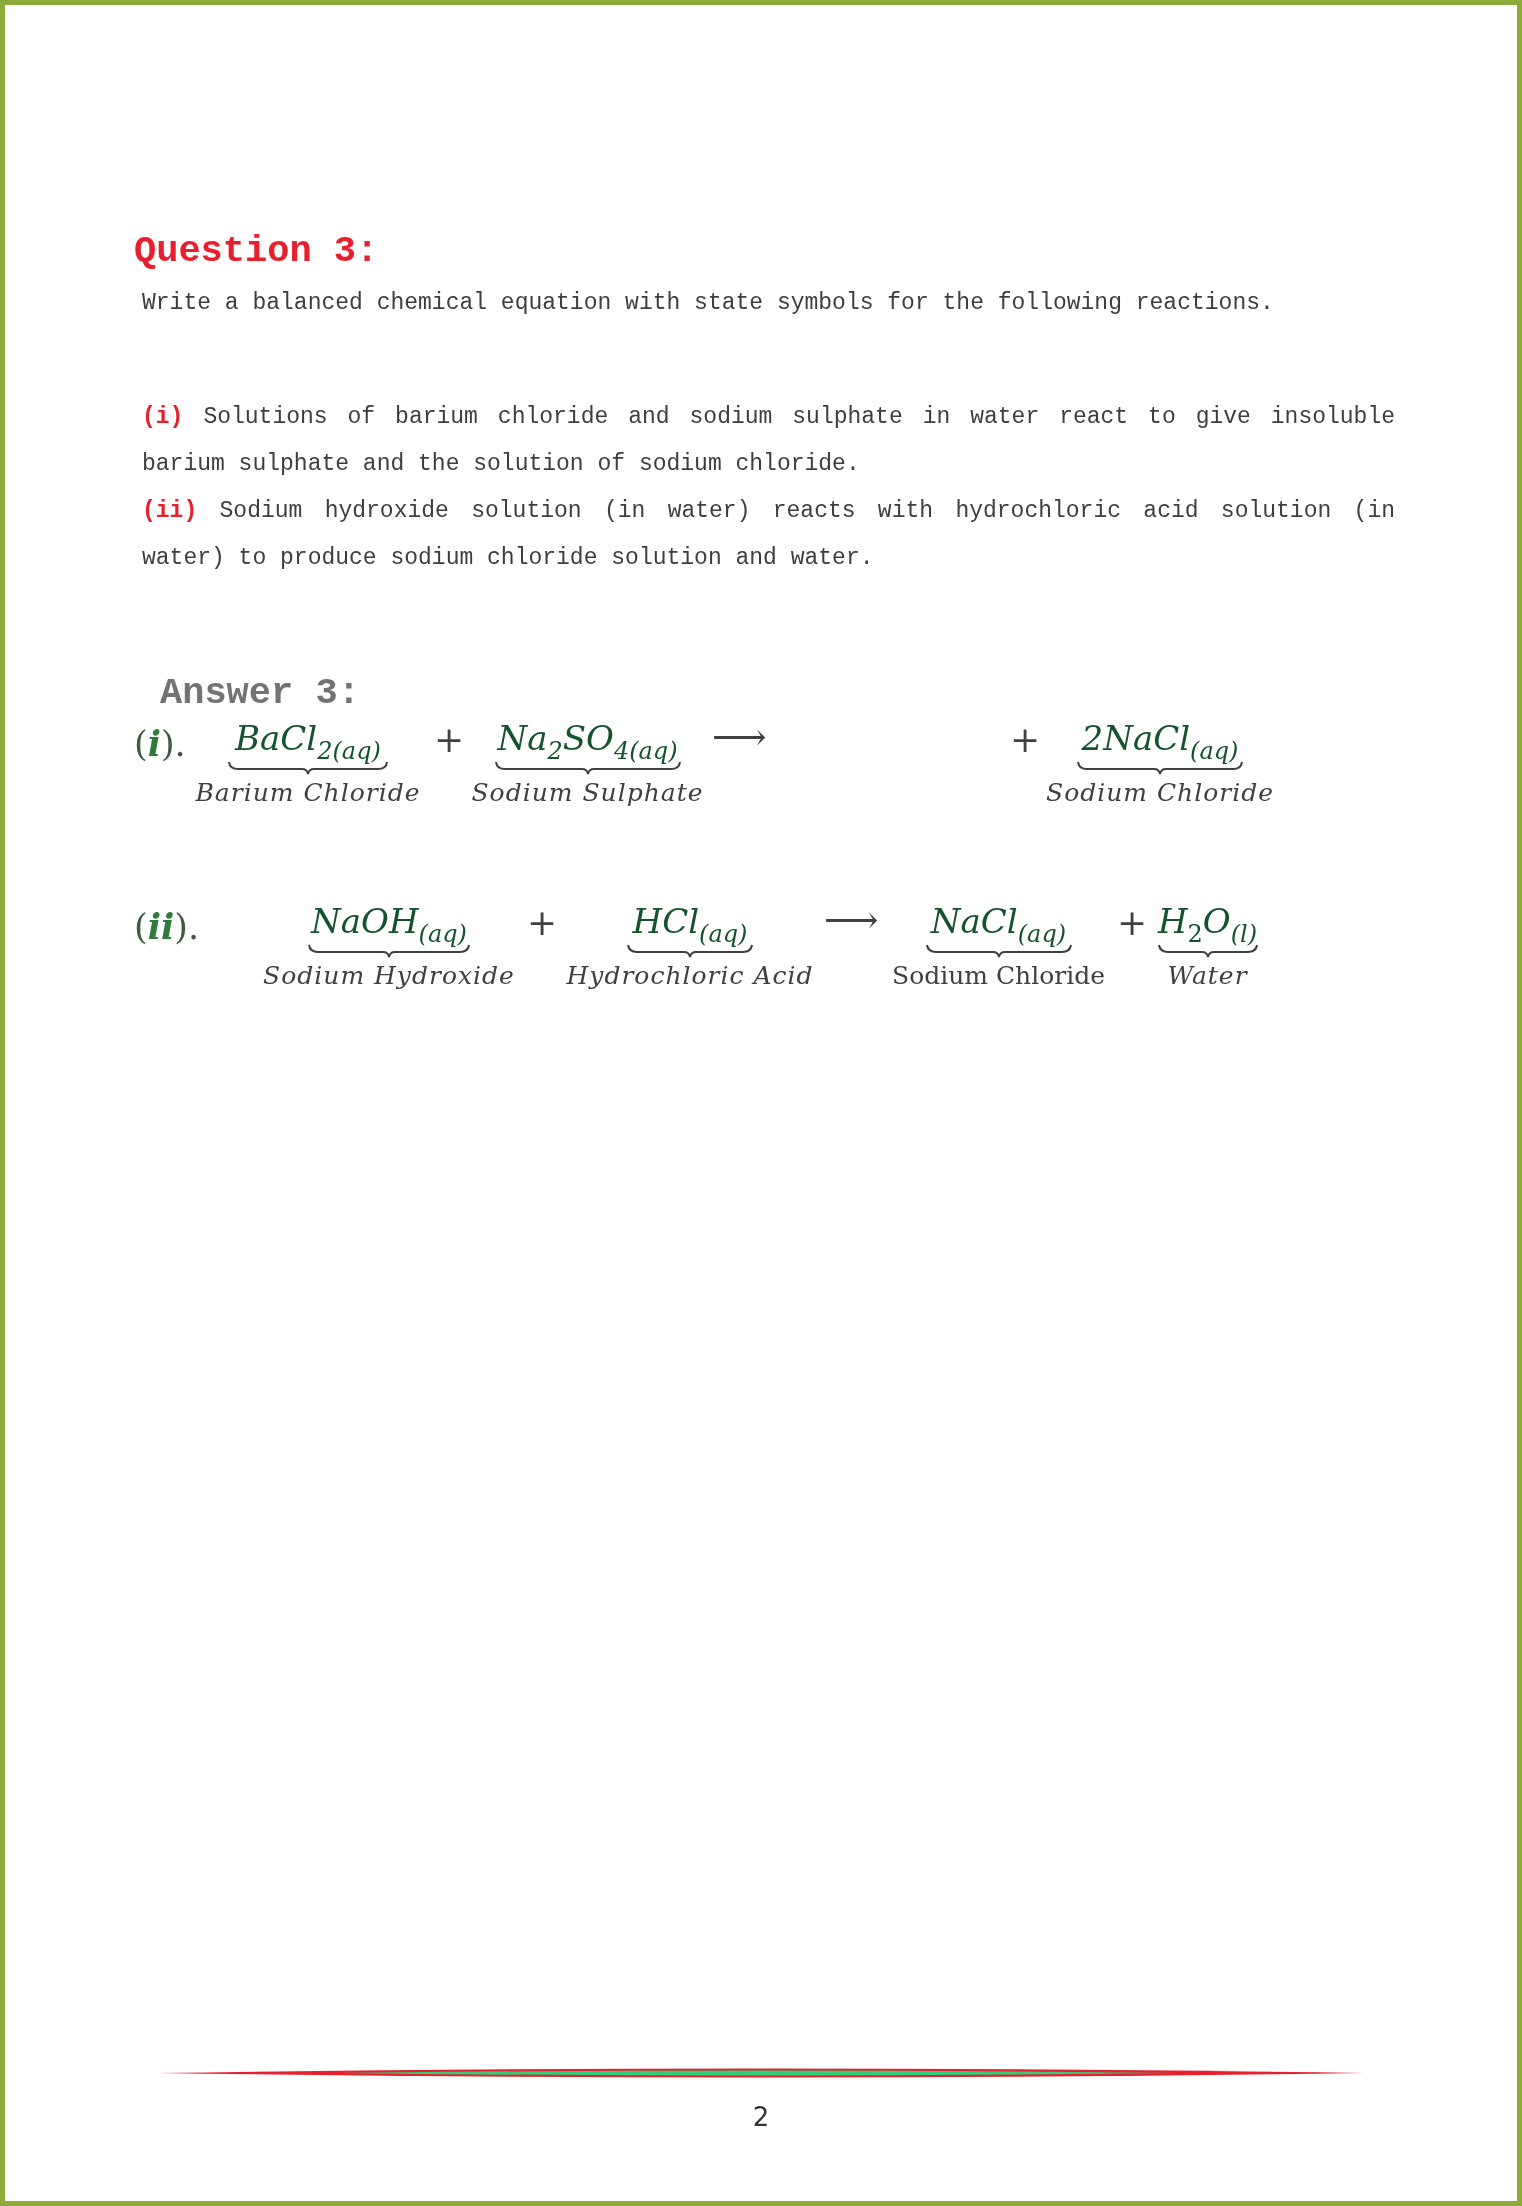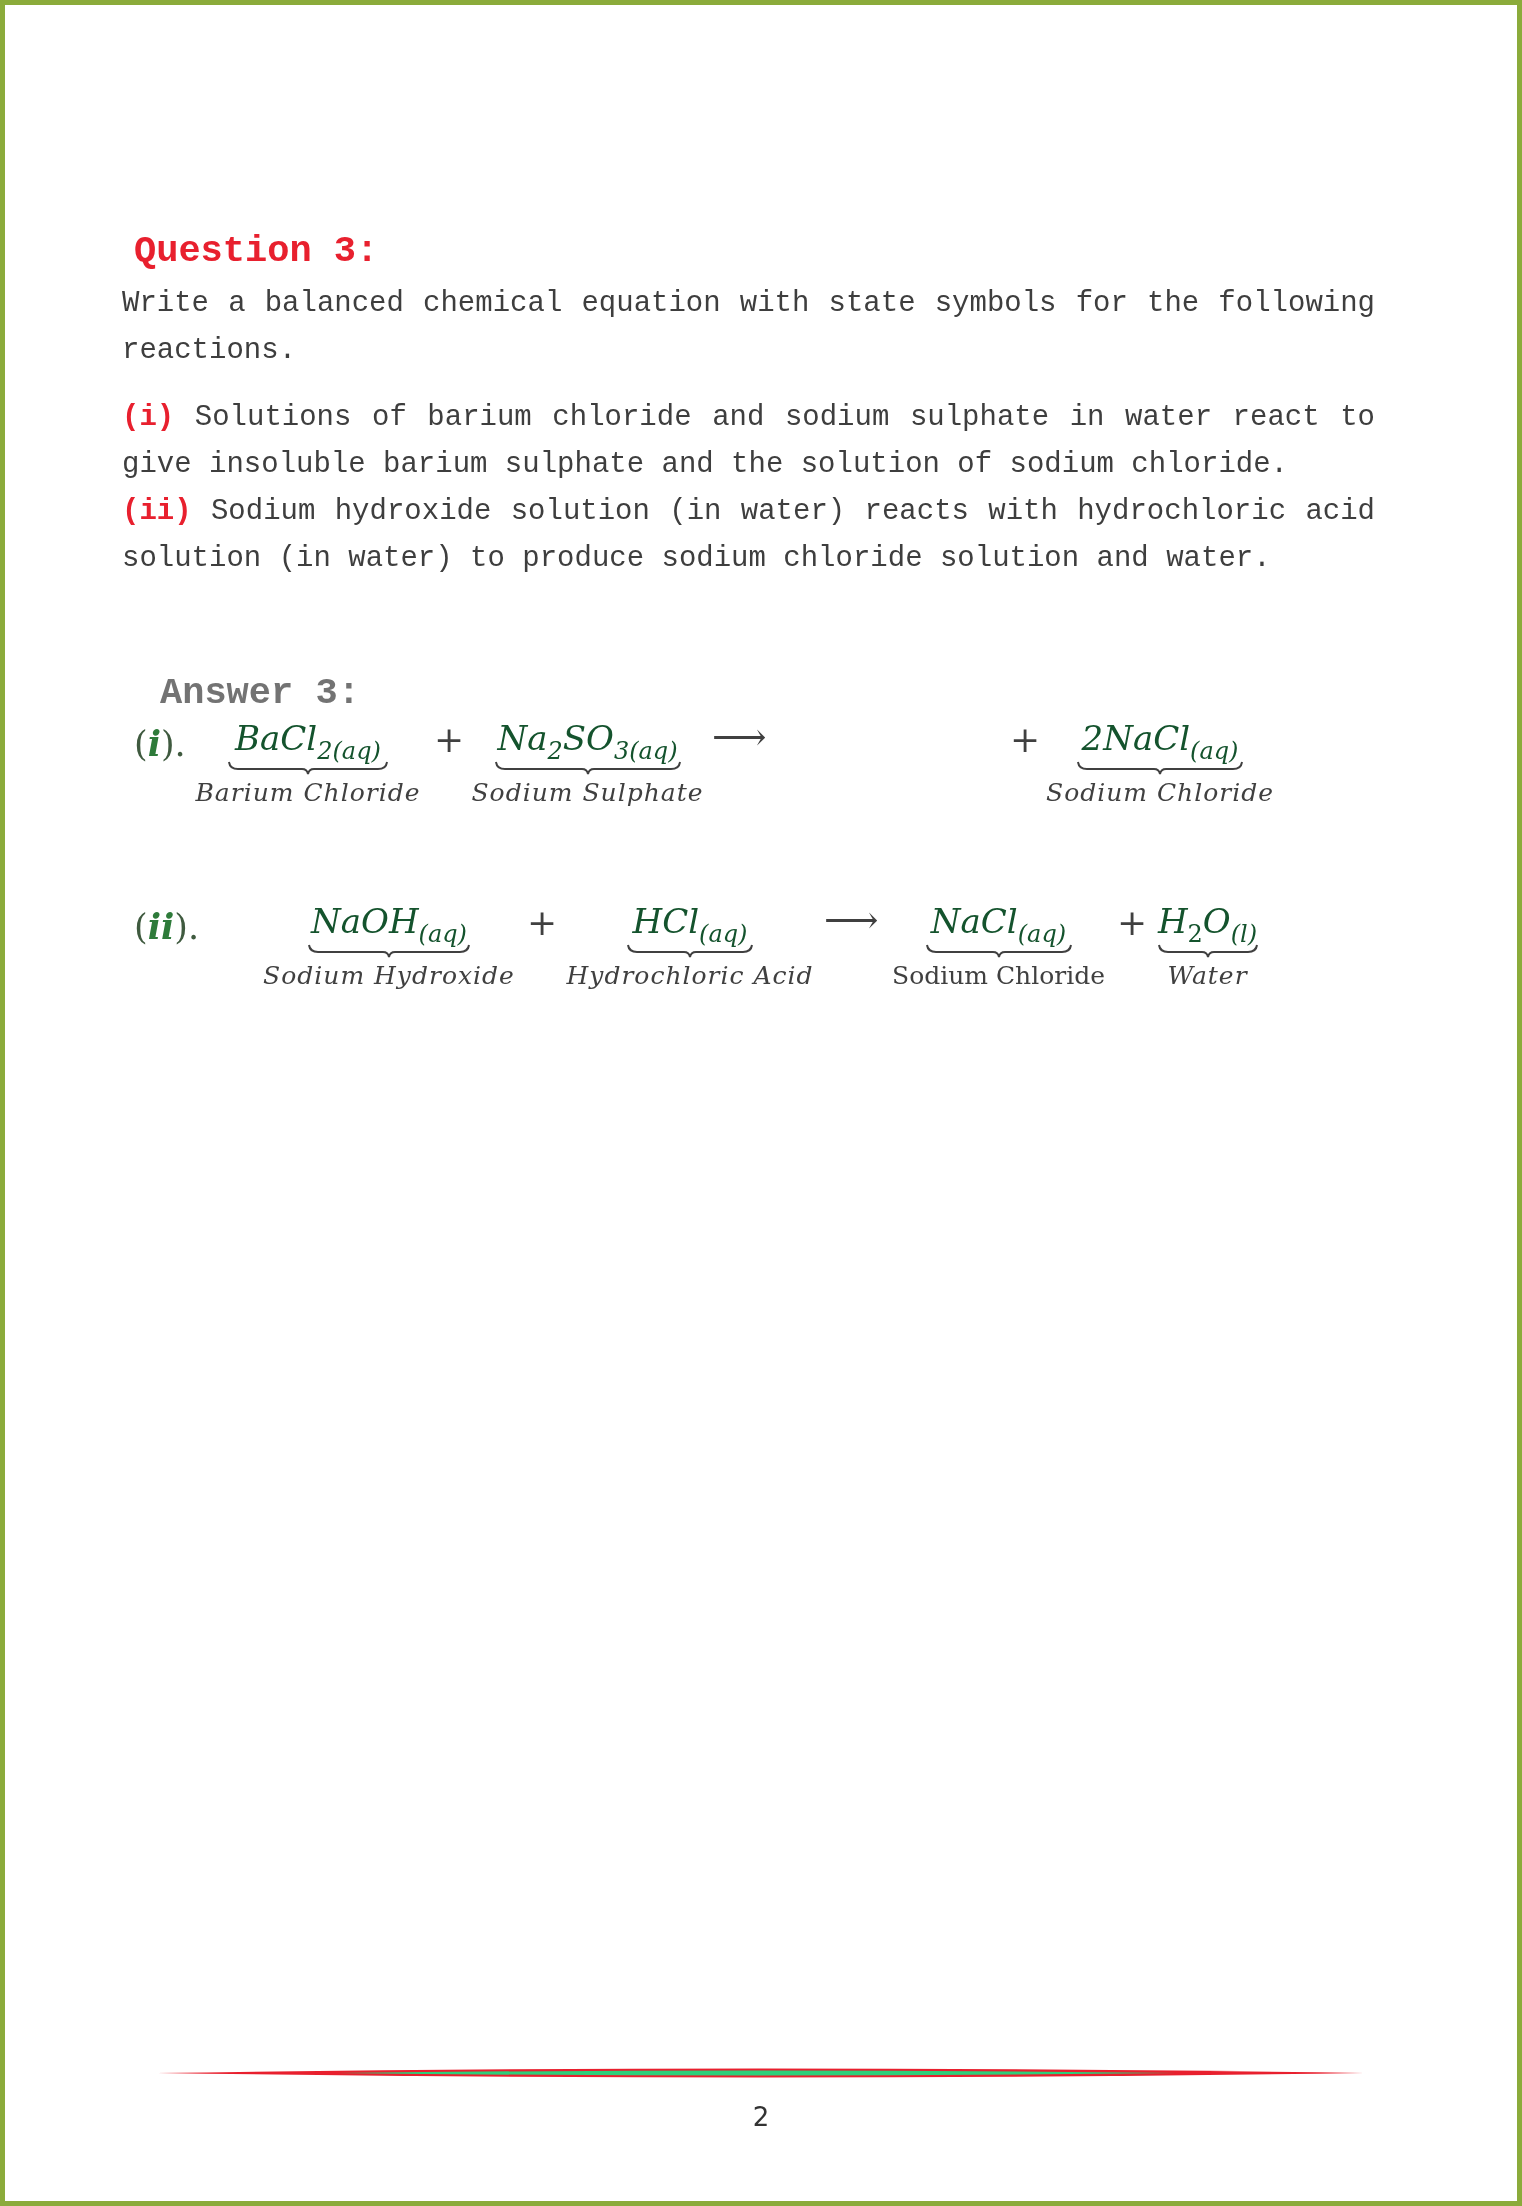--- a/index.html
+++ b/index.html
@@ -8,22 +8,22 @@
     position: absolute; left: 0; top: 0; width: 1522px; height: 2206px;
     box-sizing: border-box; border: 5px solid #8bab3b; pointer-events: none;
   }
   .serif { font-family: Liberation Mono, monospace; }
   .math { font-family: "DejaVu Serif", "Liberation Serif", serif; }
   .q-heading {
     position: absolute; left: 134px; top: 230px;
     font-size: 37px; font-weight: bold; color: #e8202e;
   }
   .para {
-    position: absolute; left: 122px; width: 1253px;
-    font-size: 29px; color: #3e3e3e; line-height: 47px;
+    position: absolute; left: 142px; width: 1253px;
+    font-size: 23px; color: #3e3e3e; line-height: 47px;
     text-align: justify; text-align-last: left;
   }
   .p1 { top: 280px; }
   .p2 { top: 394px; }
   .label-red { color: #e8202e; font-weight: bold; }
   .a-heading {
     position: absolute; left: 160px; top: 672px;
     font-size: 37px; font-weight: bold; color: #737373;
   }
   .eq-row { position: absolute; left: 0; height: 110px; width: 1522px; }
@@ -84,21 +84,21 @@
         <svg viewBox="0 0 160 14" preserveAspectRatio="none">
           <path d="M1 1 Q2 8 10 8 L74 8 Q79 8 80 13 Q81 8 86 8 L150 8 Q158 8 159 1" fill="none" stroke="#404040" stroke-width="2"></path>
         </svg>
       </span>
     <div class="caption it">Barium Chloride</div>
   </div>
 
   <div class="op" style="left:434px;">+</div>
 
   <div class="term" style="left:465px; width:245px;">
-    <div class="formula"><span>Na</span><sub>2</sub><span>SO</span><sub>3(aq)</sub></div>
+    <div class="formula"><span>Na</span><sub>2</sub><span>SO</span><sub>4(aq)</sub></div>
     <span class="brace" style="width:186px;">
         <svg viewBox="0 0 186 14" preserveAspectRatio="none">
           <path d="M1 1 Q2 8 10 8 L87 8 Q92 8 93 13 Q94 8 99 8 L176 8 Q184 8 185 1" fill="none" stroke="#404040" stroke-width="2"></path>
         </svg>
       </span>
     <div class="caption it">Sodium Sulphate</div>
   </div>
 
   <div class="arrow" style="left:712px;">⟶</div>
 

